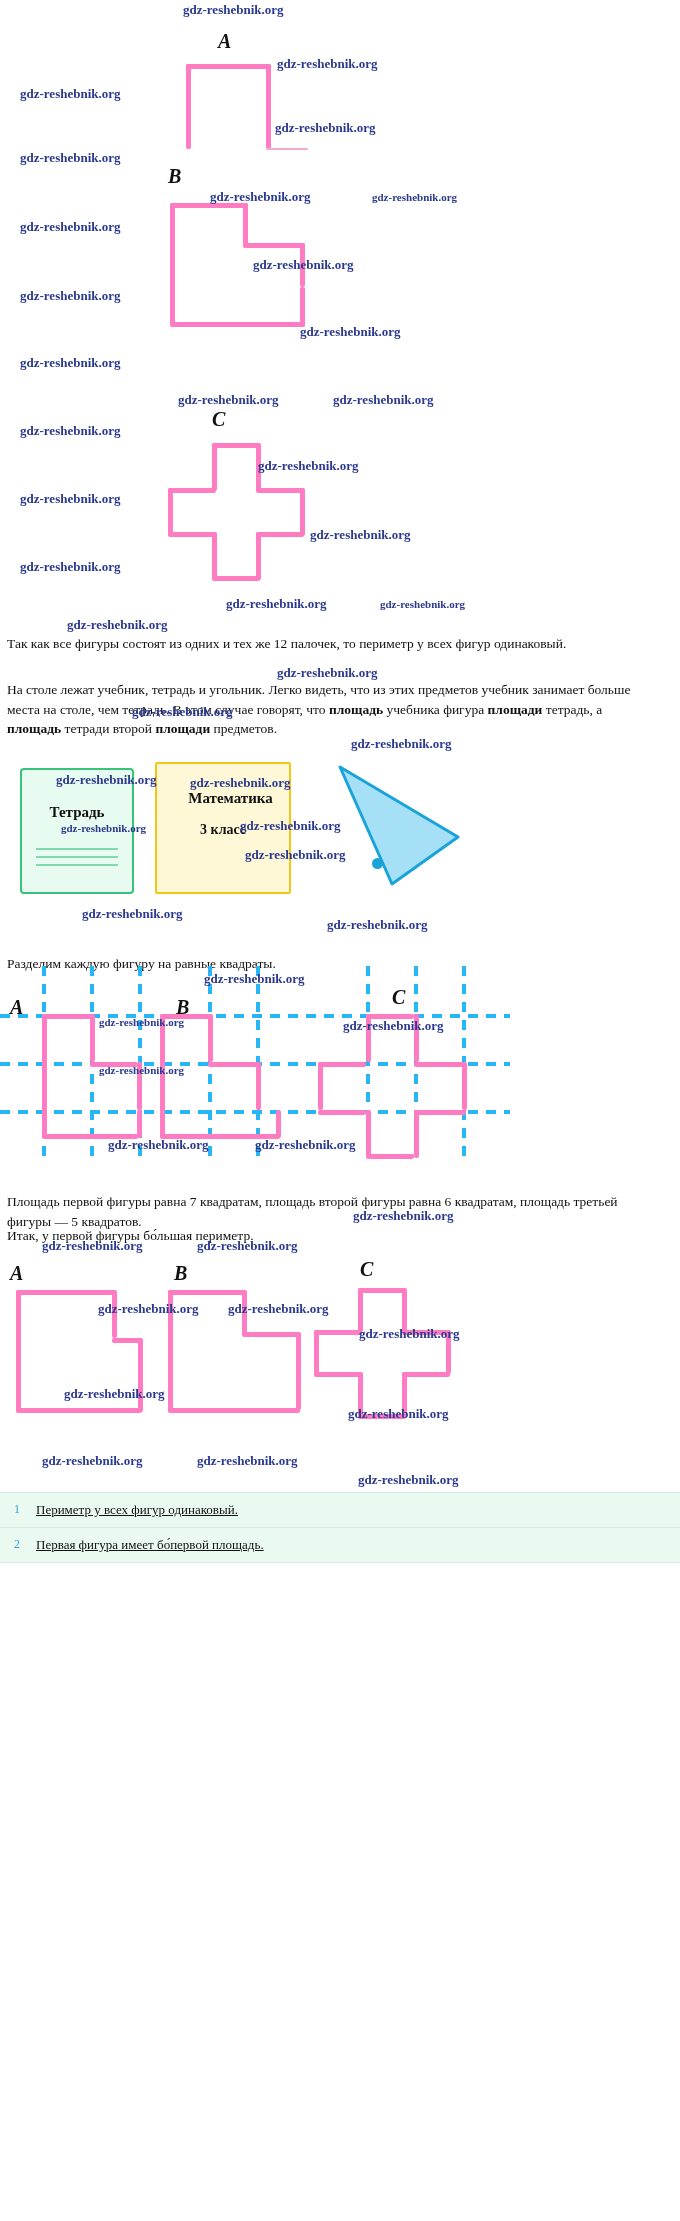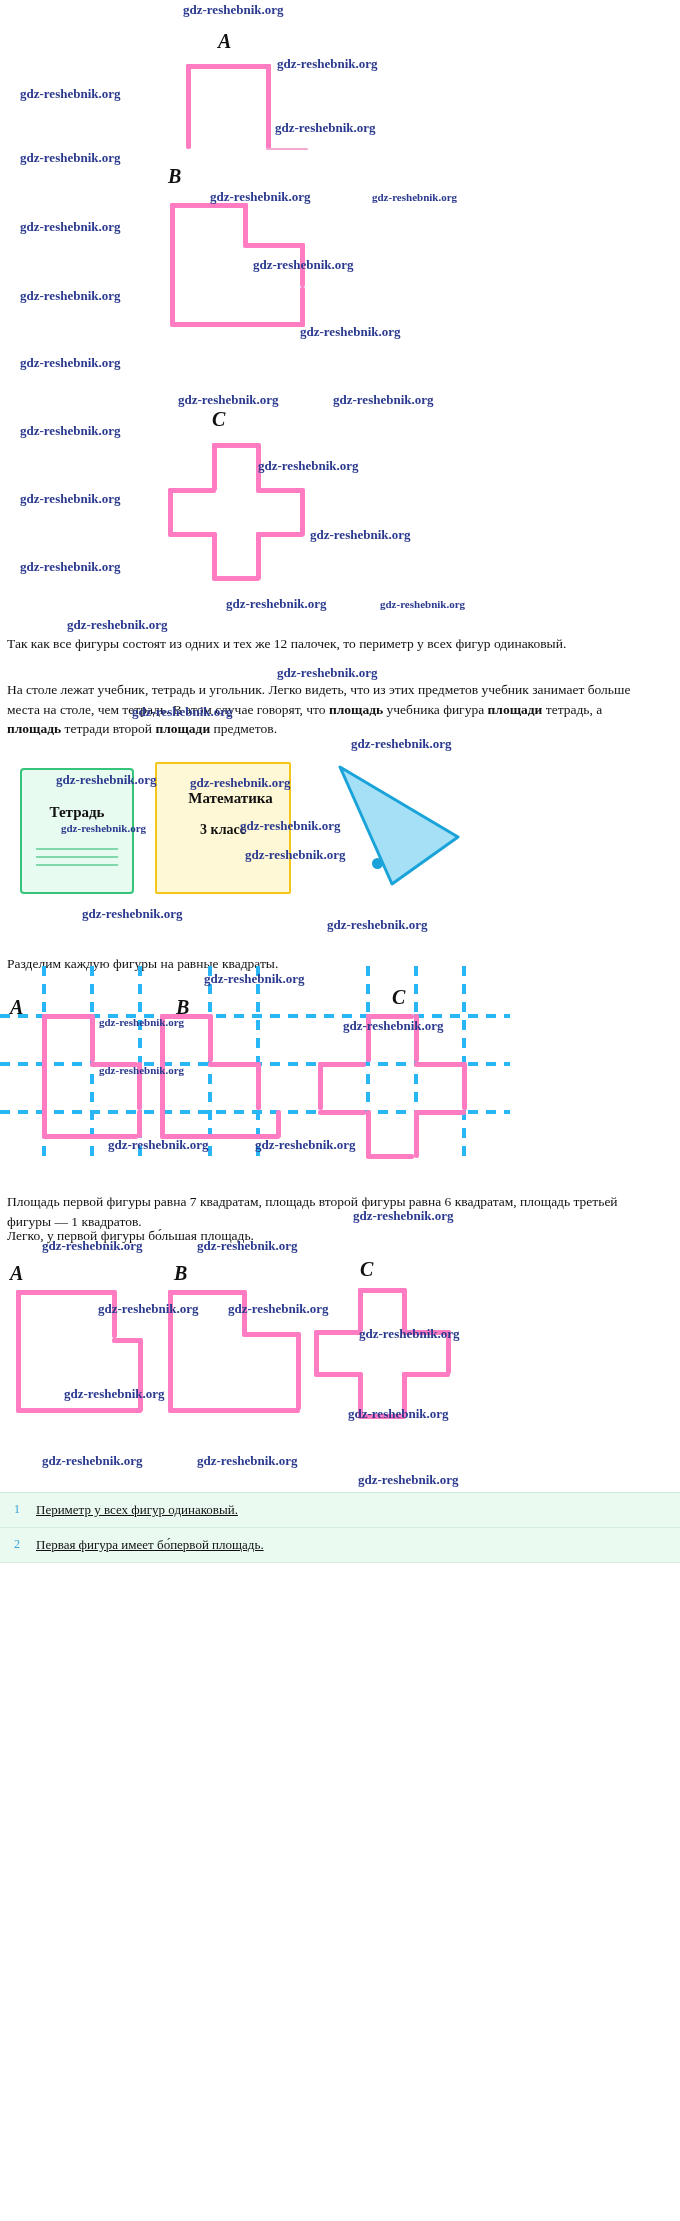--- a/index.html
+++ b/index.html
@@ -154,21 +154,21 @@
     <div class="t2">3 класс</div>
   </div>
 
   <div class="triangle-wrap" style="left:330px;top:762px;width:130px;height:128px;">
     <svg width="130" height="128" viewBox="0 0 130 128">
       <polygon points="10,5 128,75 62,122" fill="#a5e0f7" stroke="#1aa3d9" stroke-width="3" stroke-linejoin="round"></polygon>
     </svg>
     <div class="tri-dot" style="left:42px;top:96px;"></div>
   </div>
 
-  <p class="body" style="top:950px;">Разделим каждую фигуры на равные квадраты.</p>
+  <p class="body" style="top:950px;">Разделим каждую фигуру на равные квадраты.</p>
 
   <div>
 
     <div class="dash" style="left:0px;top:1014px;width:510px;"></div>
     <div class="dash" style="left:0px;top:1062px;width:510px;"></div>
     <div class="dash" style="left:0px;top:1110px;width:510px;"></div>
 
     <div class="dashv" style="left:42px;top:966px;height:190px;"></div>
     <div class="dashv" style="left:90px;top:966px;height:190px;"></div>
     <div class="dashv" style="left:138px;top:966px;height:190px;"></div>
@@ -204,22 +204,22 @@
     <div class="seg h" style="left:414px;top:1062px;width:52px;"></div>
     <div class="seg v" style="left:318px;top:1062px;height:48px;"></div>
     <div class="seg v" style="left:462px;top:1062px;height:48px;"></div>
     <div class="seg h" style="left:318px;top:1110px;width:48px;"></div>
     <div class="seg h" style="left:414px;top:1110px;width:52px;"></div>
     <div class="seg v" style="left:366px;top:1110px;height:48px;"></div>
     <div class="seg v" style="left:414px;top:1110px;height:48px;"></div>
     <div class="seg h" style="left:366px;top:1154px;width:48px;"></div>
   </div>
 
-  <p class="body" style="top:1188px;">Площадь первой фигуры равна 7 квадратам, площадь второй фигуры равна 6 квадратам, площадь третьей фигуры — 1 квадратов.</p>
-  <p class="body" style="top:1222px;">Легко, у первой фигуры бо́льшая площадь.</p>
+  <p class="body" style="top:1188px;">Площадь первой фигуры равна 7 квадратам, площадь второй фигуры равна 6 квадратам, площадь третьей фигуры — 5 квадратов.</p>
+  <p class="body" style="top:1222px;">Итак, у первой фигуры бо́льшая периметр.</p>
 
   <div>
 
     <div class="lbl" style="left:10px;top:1262px;">A</div>
     <div class="seg h" style="left:16px;top:1290px;width:100px;"></div>
     <div class="seg v" style="left:16px;top:1290px;height:122px;"></div>
     <div class="seg v" style="left:112px;top:1290px;height:48px;"></div>
     <div class="seg h" style="left:112px;top:1338px;width:30px;"></div>
     <div class="seg v" style="left:138px;top:1338px;height:74px;"></div>
     <div class="seg h" style="left:16px;top:1408px;width:126px;"></div>

